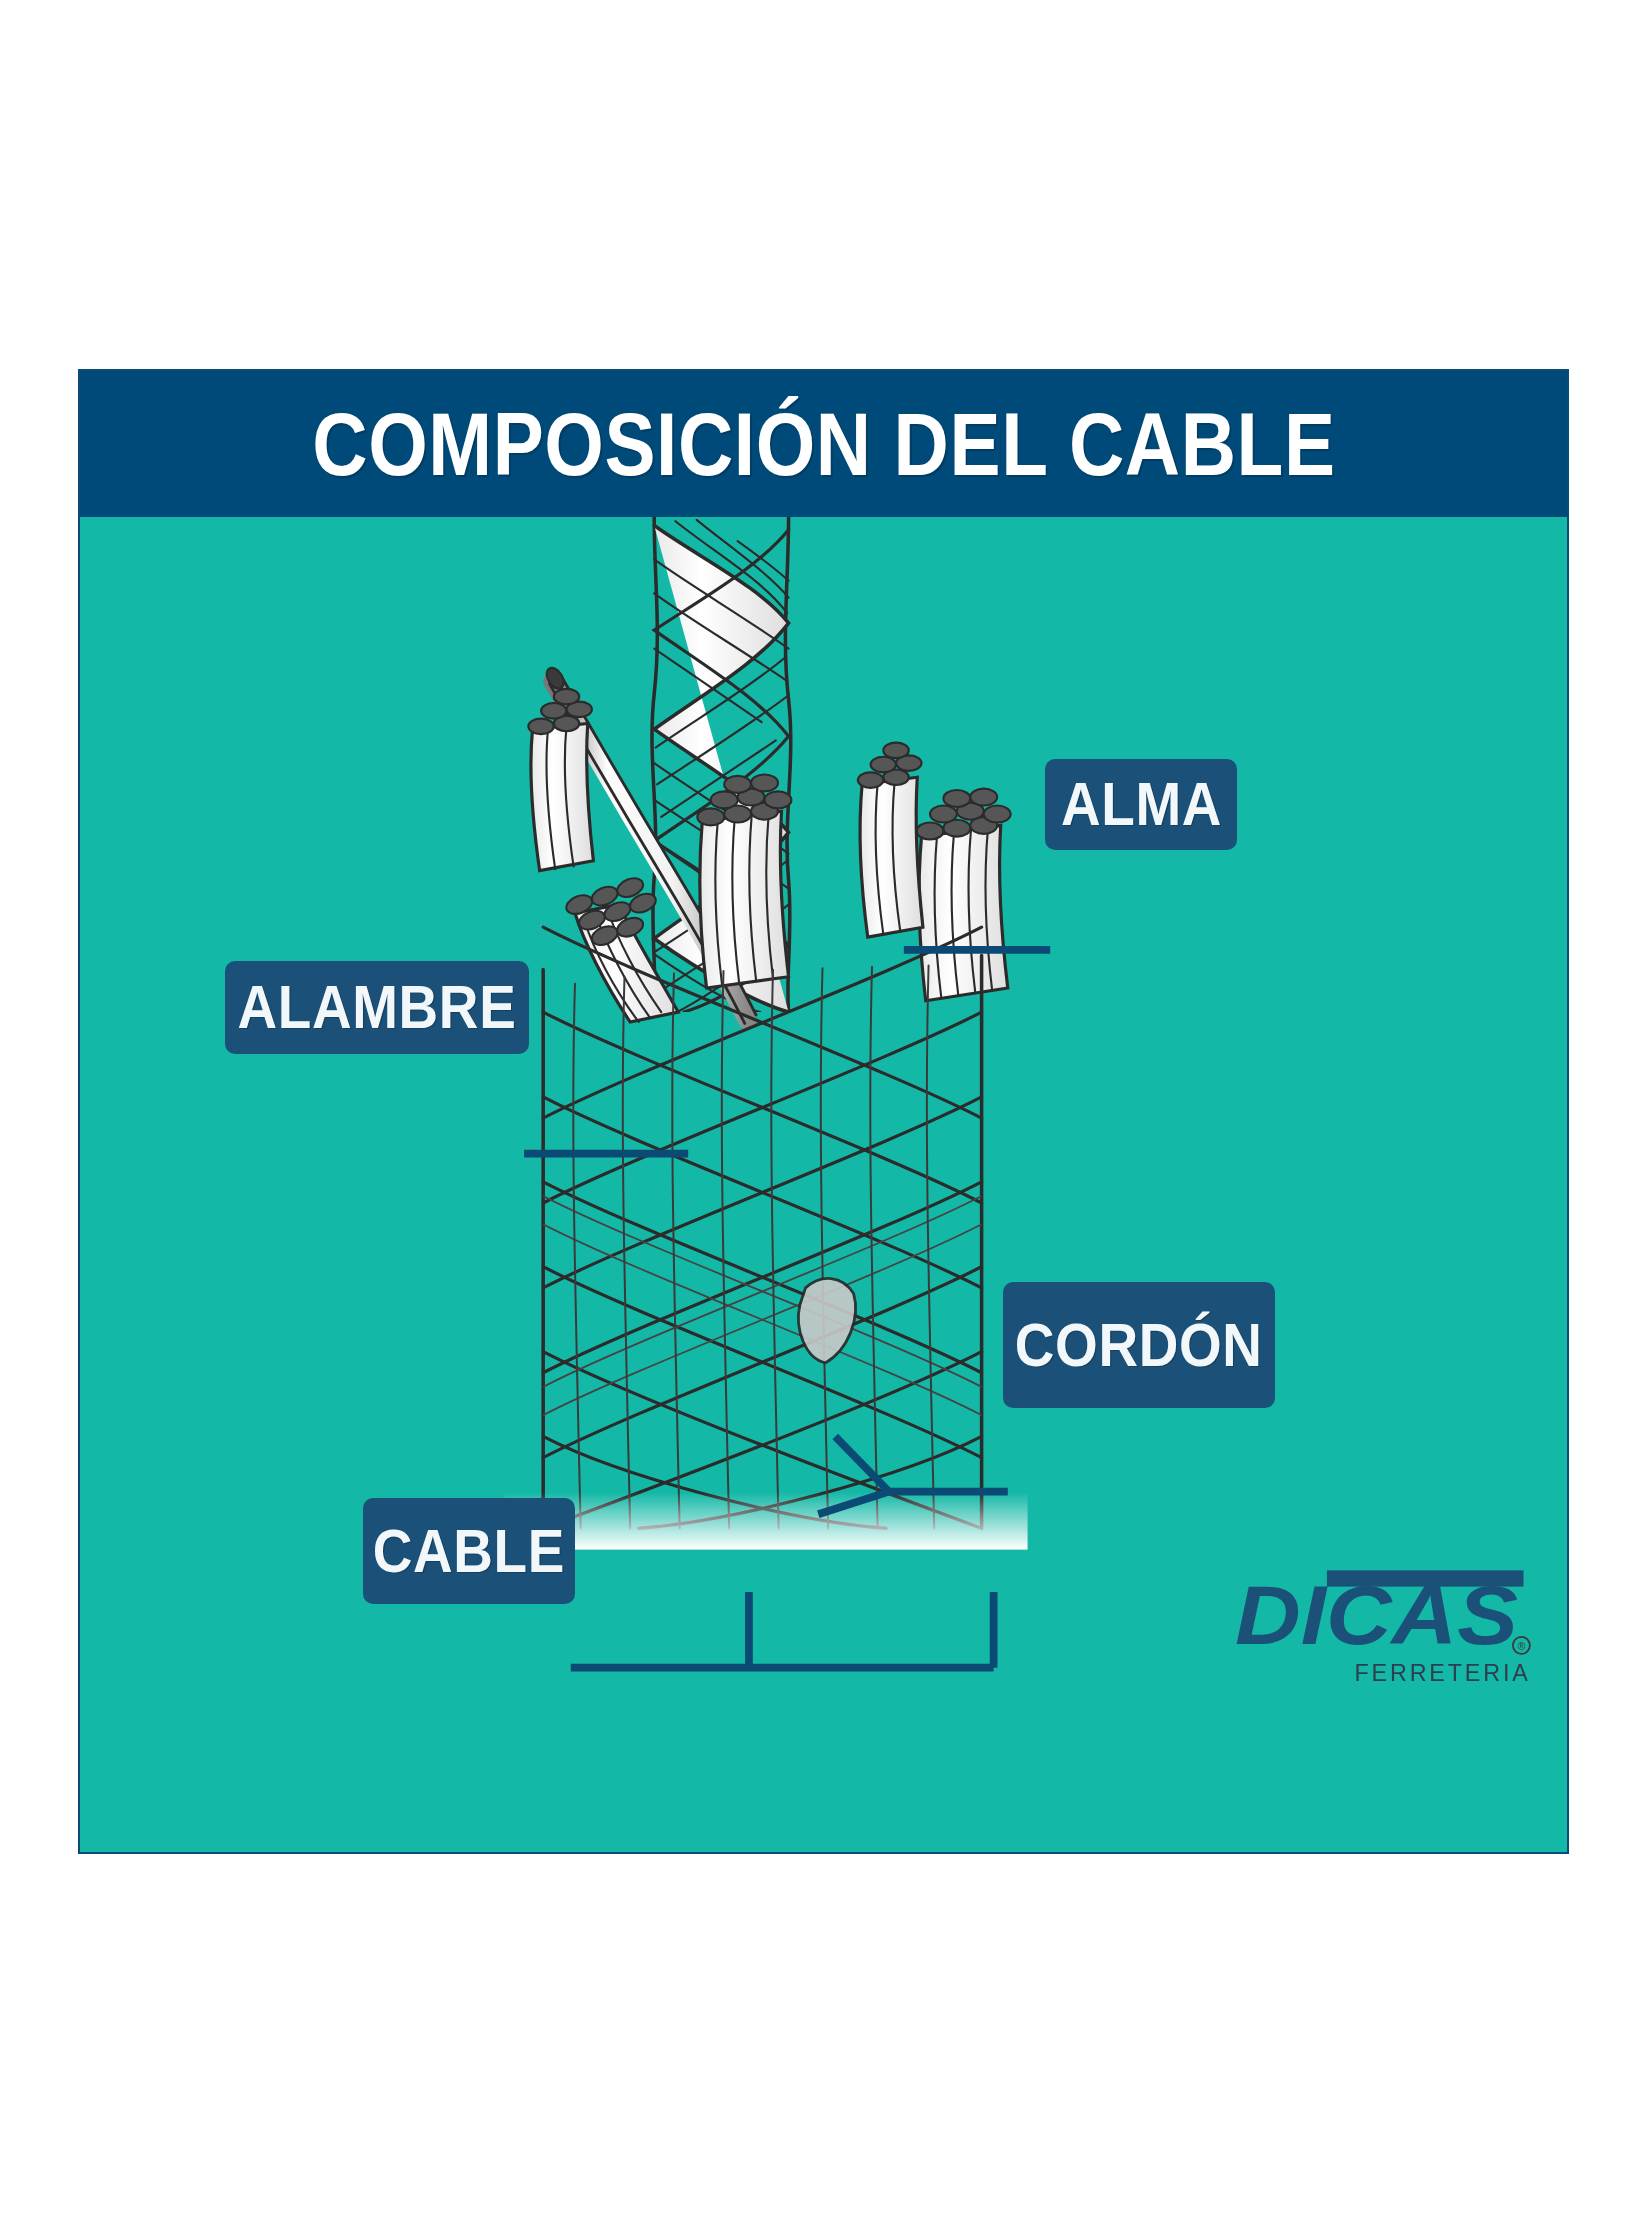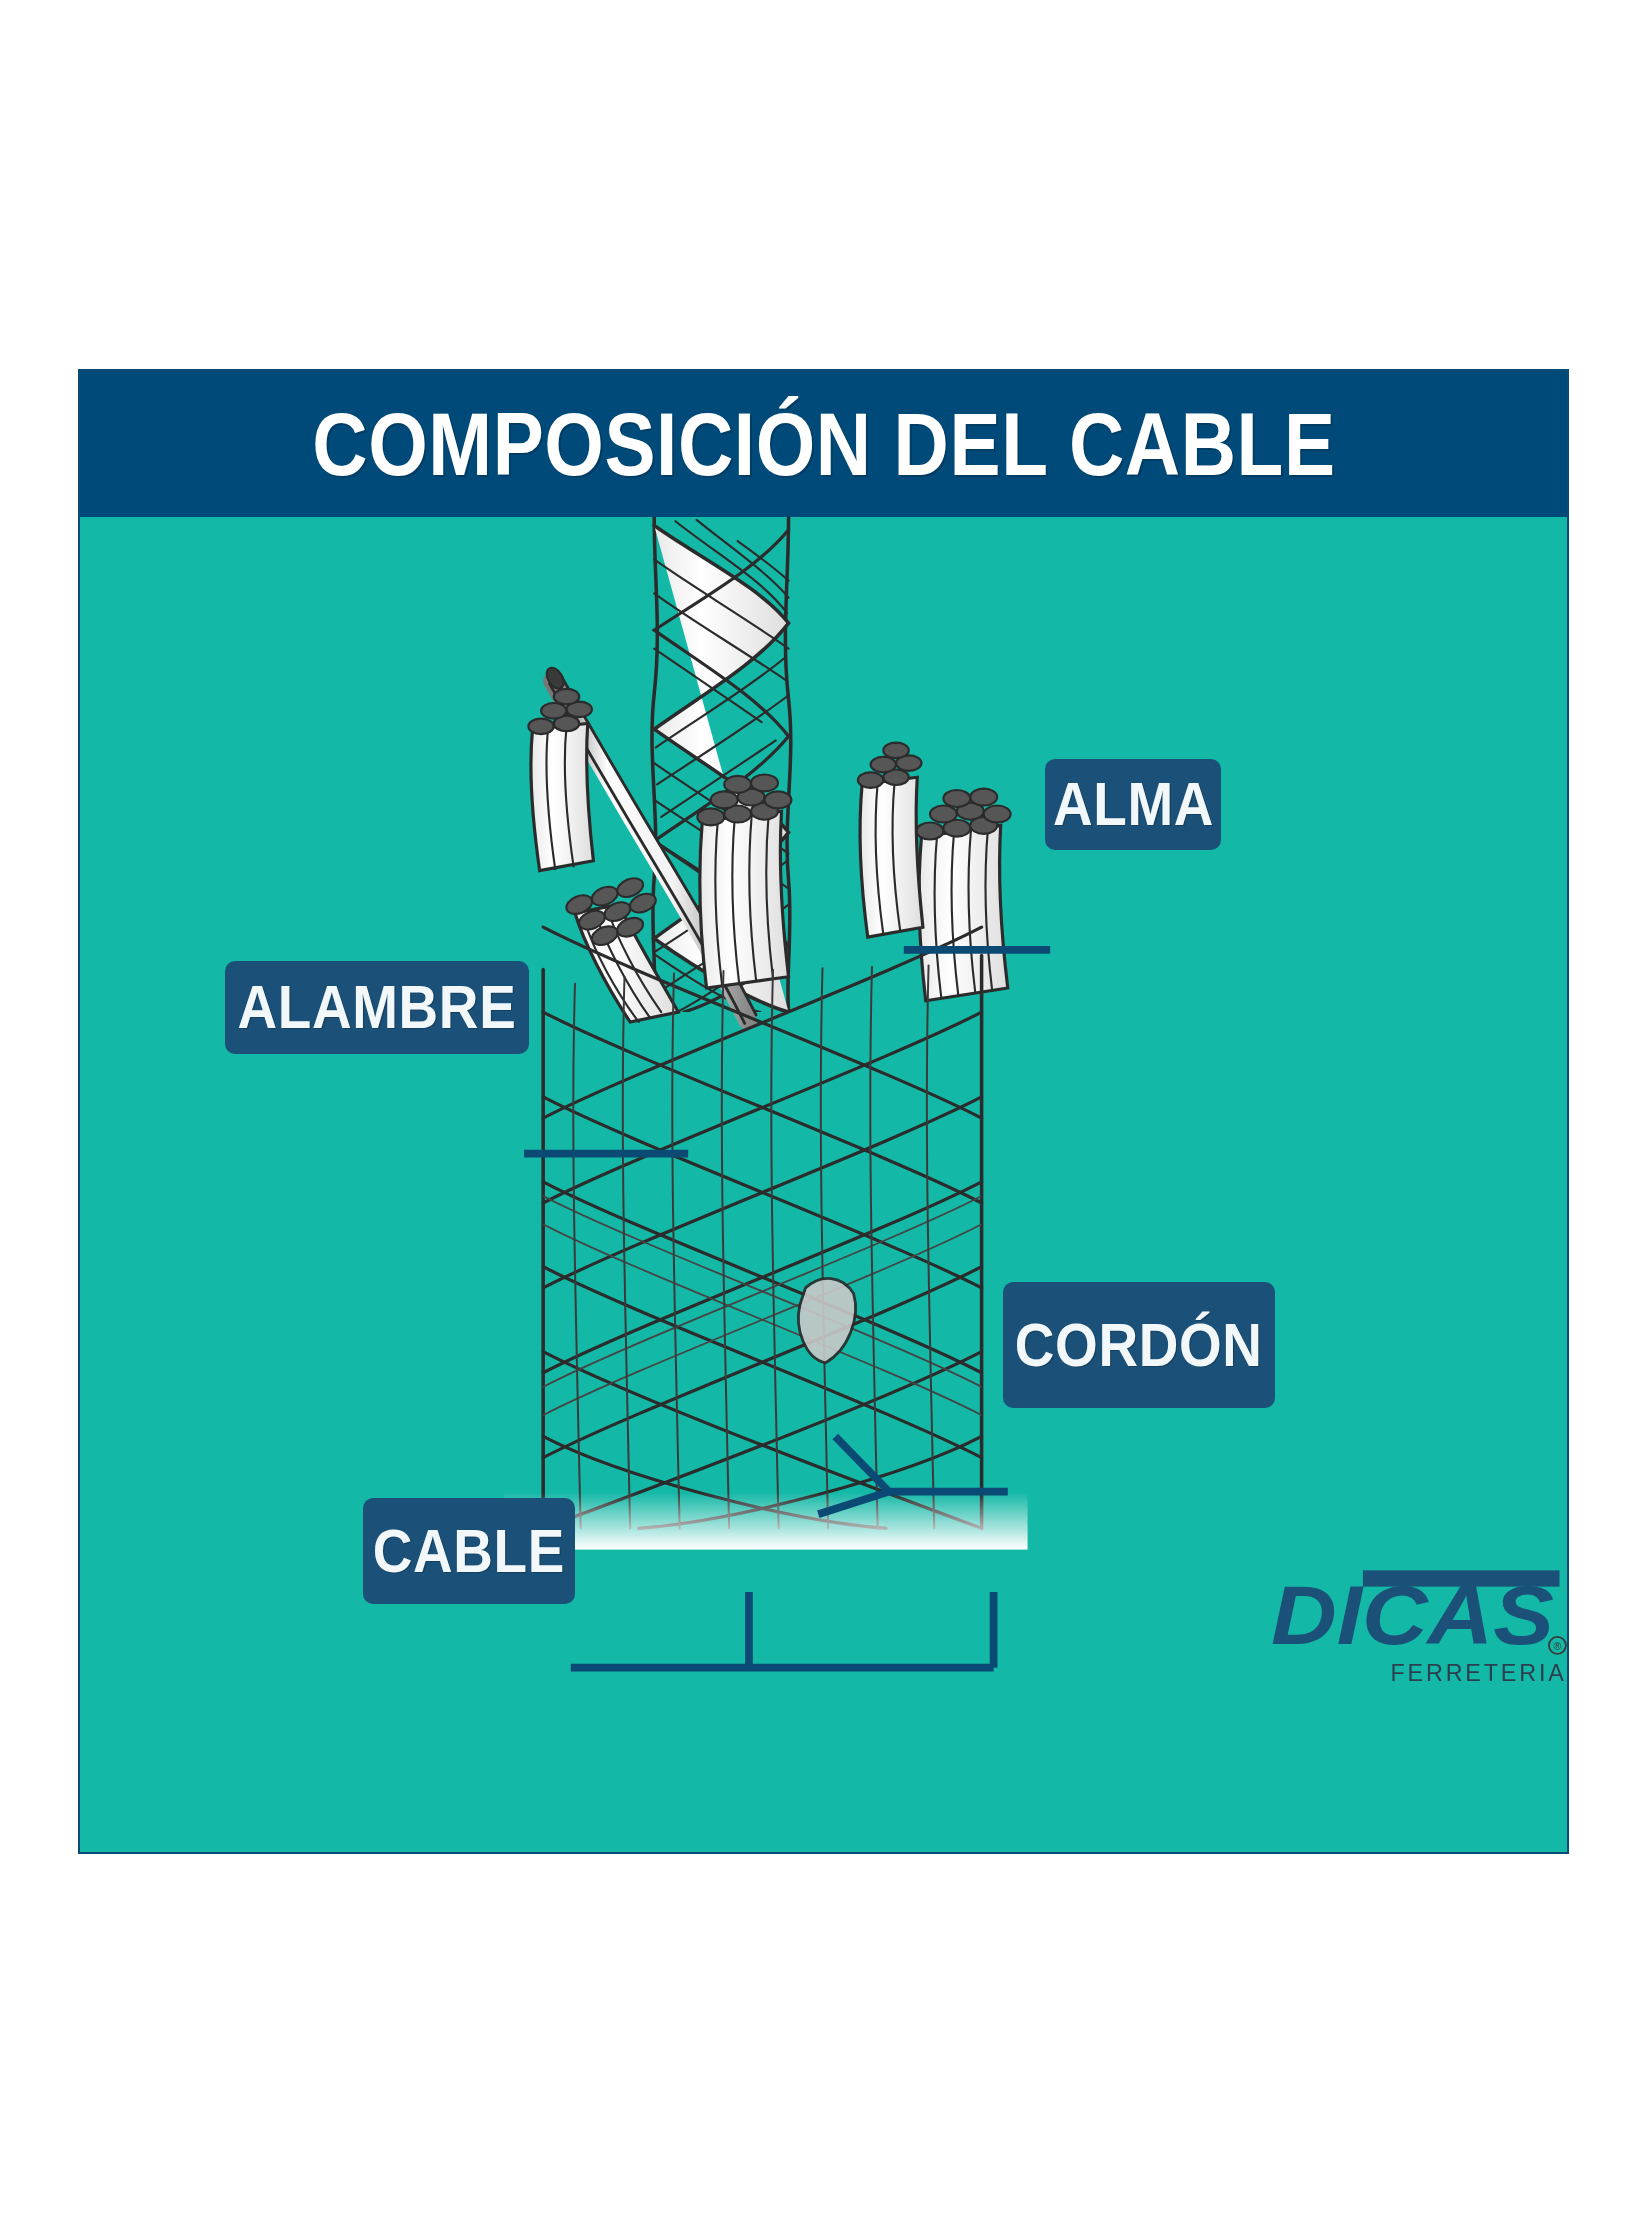--- a/index.html
+++ b/index.html
@@ -36,27 +36,27 @@
     position:absolute;background:#1B5179;border-radius:10px;
     display:flex;align-items:center;justify-content:center;
     box-sizing:border-box;padding:0 18.4px;
   }
   .callout span{
     color:#F2F7FA;font-family:"Liberation Sans Narrow","Liberation Sans",sans-serif;
     font-weight:700;font-size:61px;line-height:1;letter-spacing:0.7px;
     transform:scaleX(.9);transform-origin:center;white-space:nowrap;
     text-shadow:1.4px 1.4px 0 rgba(0,0,0,.22);
   }
-  #callout-alma    {left:965px;top:388px;width:176px;height:91px;}
+  #callout-alma    {left:965px;top:388px;width:192px;height:91px;}
   #callout-alambre {left:145px; top:590px;width:304px;height:93px;}
   #callout-cordon  {left:923px;top:911px;width:272px;height:126px;}
   #callout-cable   {left:283px; top:1127px;width:212px;height:106px;}
 
   
-  .logo{position:absolute;left:1191px;top:1195px;width:297px;height:124px;}
+  .logo{position:absolute;left:1155px;top:1195px;width:297px;height:124px;}
   .logo svg{display:block;}
 </style>
 </head>
 <body>
 
 <div class="page">
 
   <div class="frame">
 
     <div class="header-band">

